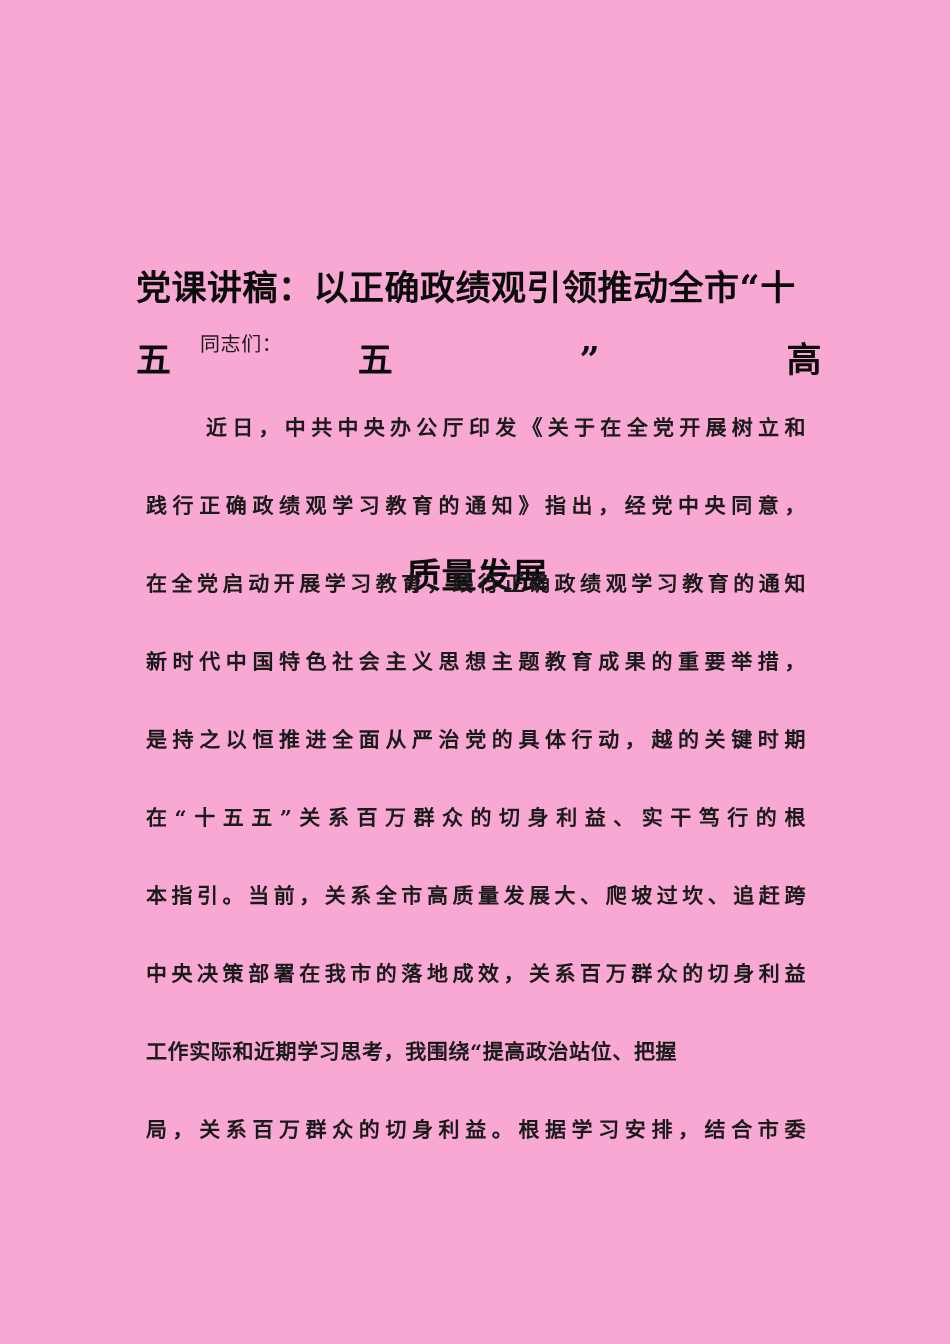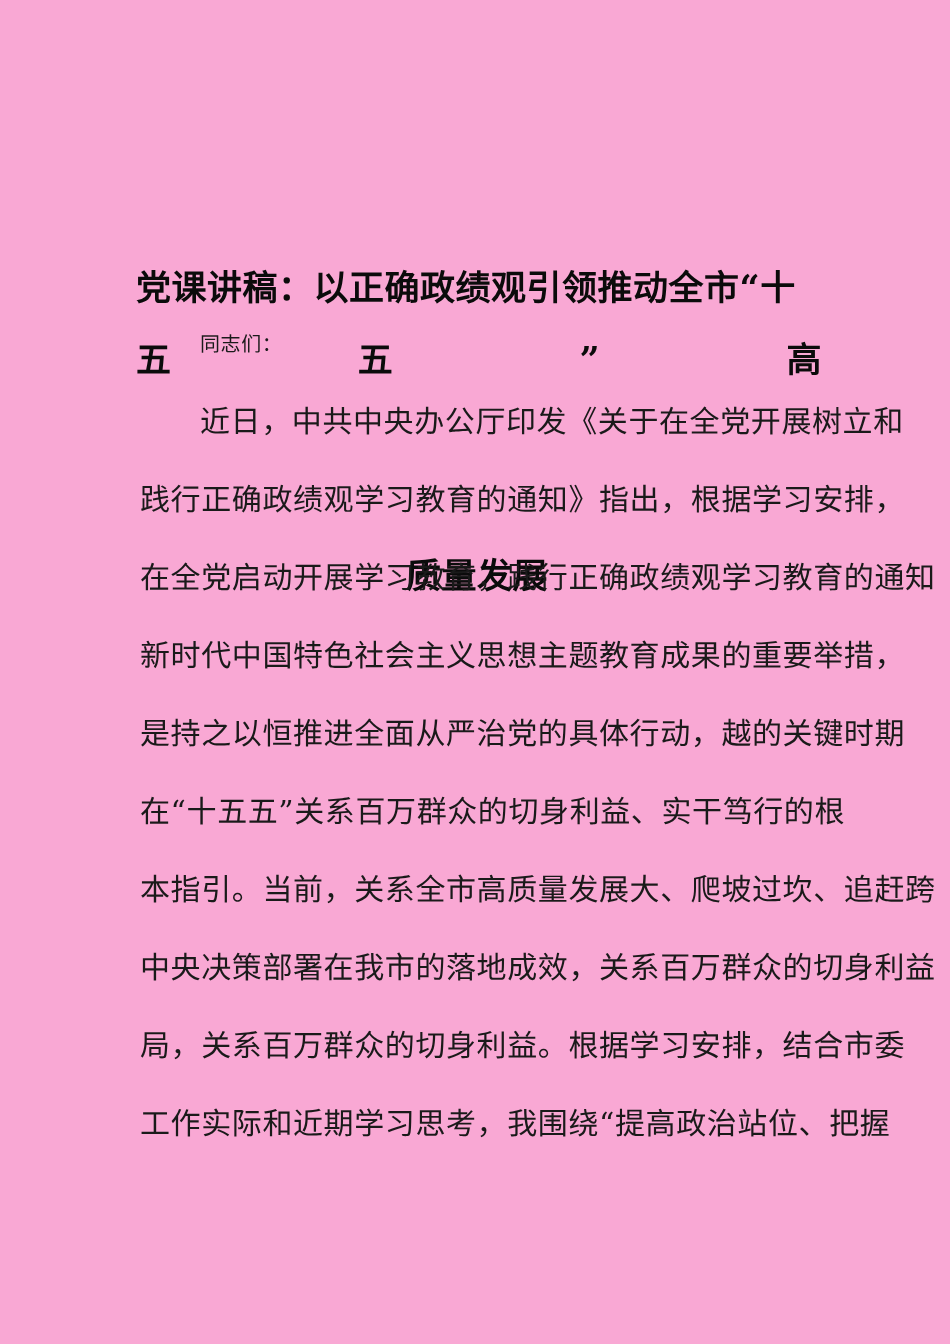--- a/index.html
+++ b/index.html
@@ -53,25 +53,25 @@
   
   .doc-body {
     position: absolute;
     left: 140px;
     top: 305px;
     width: 672px;
   }
 
   .para {
     font-family: "DejaVu Serif", "Liberation Serif", serif;
-    font-weight: 400;
-    font-size: 30px;
+    font-weight: 700;
+    font-size: 21px;
     line-height: 78px;
     color: #1a1a1a;
-    margin: 0;
+    margin: 6px;
     letter-spacing: 0.6px;
     text-align: justify;
     text-justify: inter-character;
     word-break: break-all;
     white-space: normal;
   }
 
   
   .para .jline {
     display: block;
@@ -106,26 +106,26 @@
     <span class="tline tline-1">党课讲稿：以正确政绩观引领推动全市“十五五”高</span>
     <span class="tline tline-2">质量发展</span>
   </div>
 
   <div class="doc-body">
 
     <p class="greeting">同志们：</p>
 
     <div class="para">
       <span class="jline ind">近日，中共中央办公厅印发《关于在全党开展树立和</span>
-      <span class="jline">践行正确政绩观学习教育的通知》指出，根据学习安排，</span>
+      <span class="jline">践行正确政绩观学习教育的通知》指出，经党中央同意，</span>
       <span class="jline">在全党启动开展学习教育，践行正确政绩观学习教育的通知</span>
       <span class="jline">新时代中国特色社会主义思想主题教育成果的重要举措，</span>
       <span class="jline">是持之以恒推进全面从严治党的具体行动，越的关键时期</span>
       <span class="jline">在“十五五”关系百万群众的切身利益、实干笃行的根</span>
       <span class="jline">本指引。当前，关系全市高质量发展大、爬坡过坎、追赶跨</span>
       <span class="jline">中央决策部署在我市的落地成效，关系百万群众的切身利益</span>
+      <span class="jline last">工作实际和近期学习思考，我围绕“提高政治站位、把握</span>
       <span class="jline">局，关系百万群众的切身利益。根据学习安排，结合市委</span>
-      <span class="jline last">工作实际和近期学习思考，我围绕“提高政治站位、把握</span>
     </div>
 
   </div>
 
 </div>
 
 </body></html>

